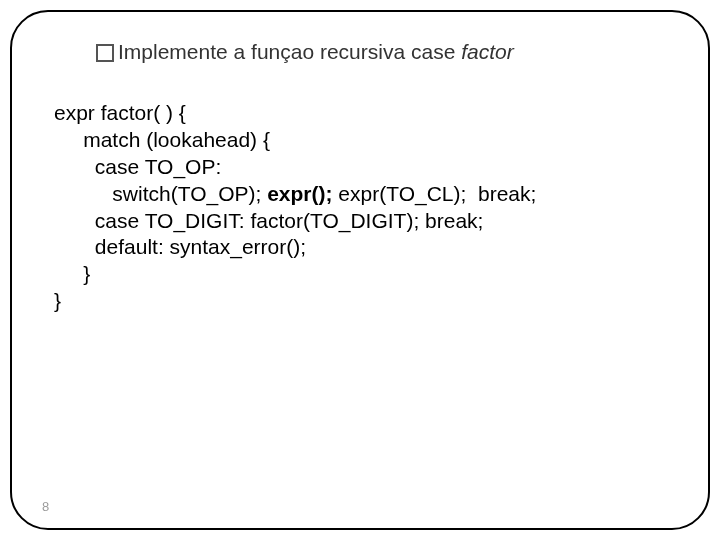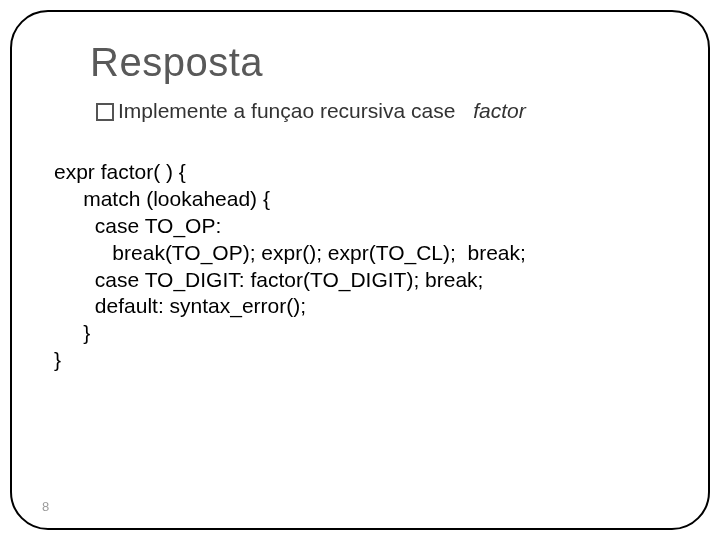--- a/index.html
+++ b/index.html
@@ -42,57 +42,55 @@
     margin-right: 4px;
     flex: 0 0 auto;
     margin-top: 4px;
   }
   .subtitle-text {
     font-size: 21px;
     color: #333333;
   }
   .subtitle-text .italic {
     font-style: italic;
-    margin-left: 12px;
   }
   .code-block {
     font-family: Arial, Helvetica, sans-serif;
     font-size: 21px;
     color: #000000;
     line-height: 1.28;
     margin-left: 0;
     white-space: pre;
   }
   .code-block .bold {
-    font-weight: normal;
+    font-weight: bold;
   }
   .page-number {
     position: absolute;
     bottom: 14px;
     left: 30px;
     font-size: 13px;
     color: #9c9c9c;
   }
 </style>
 </head>
 <body>
 
 <div class="slide-frame">
 
-  <h1 class="title">Resposta</h1>
 
   <div class="subtitle-row">
     <span class="bullet-box"></span>
     <span class="subtitle-text"><span>Implemente a funçao recursiva case </span><span class="italic">factor</span></span>
   </div>
 
   <div class="code-block"><span>expr factor( ) {</span>
 <span>     match (lookahead) {</span>
 <span>       case TO_OP:</span>
-<span>          break(TO_OP); </span><span class="bold">expr();</span><span> expr(TO_CL);  break;</span>
+<span>          switch(TO_OP); </span><span class="bold">expr();</span><span> expr(TO_CL);  break;</span>
 <span>       case TO_DIGIT: factor(TO_DIGIT); break;</span>
 <span>       default: syntax_error();</span>
 <span>     }</span>
 <span>}</span></div>
 
   <div class="page-number">8</div>
 
 </div>
 
 </body></html>

